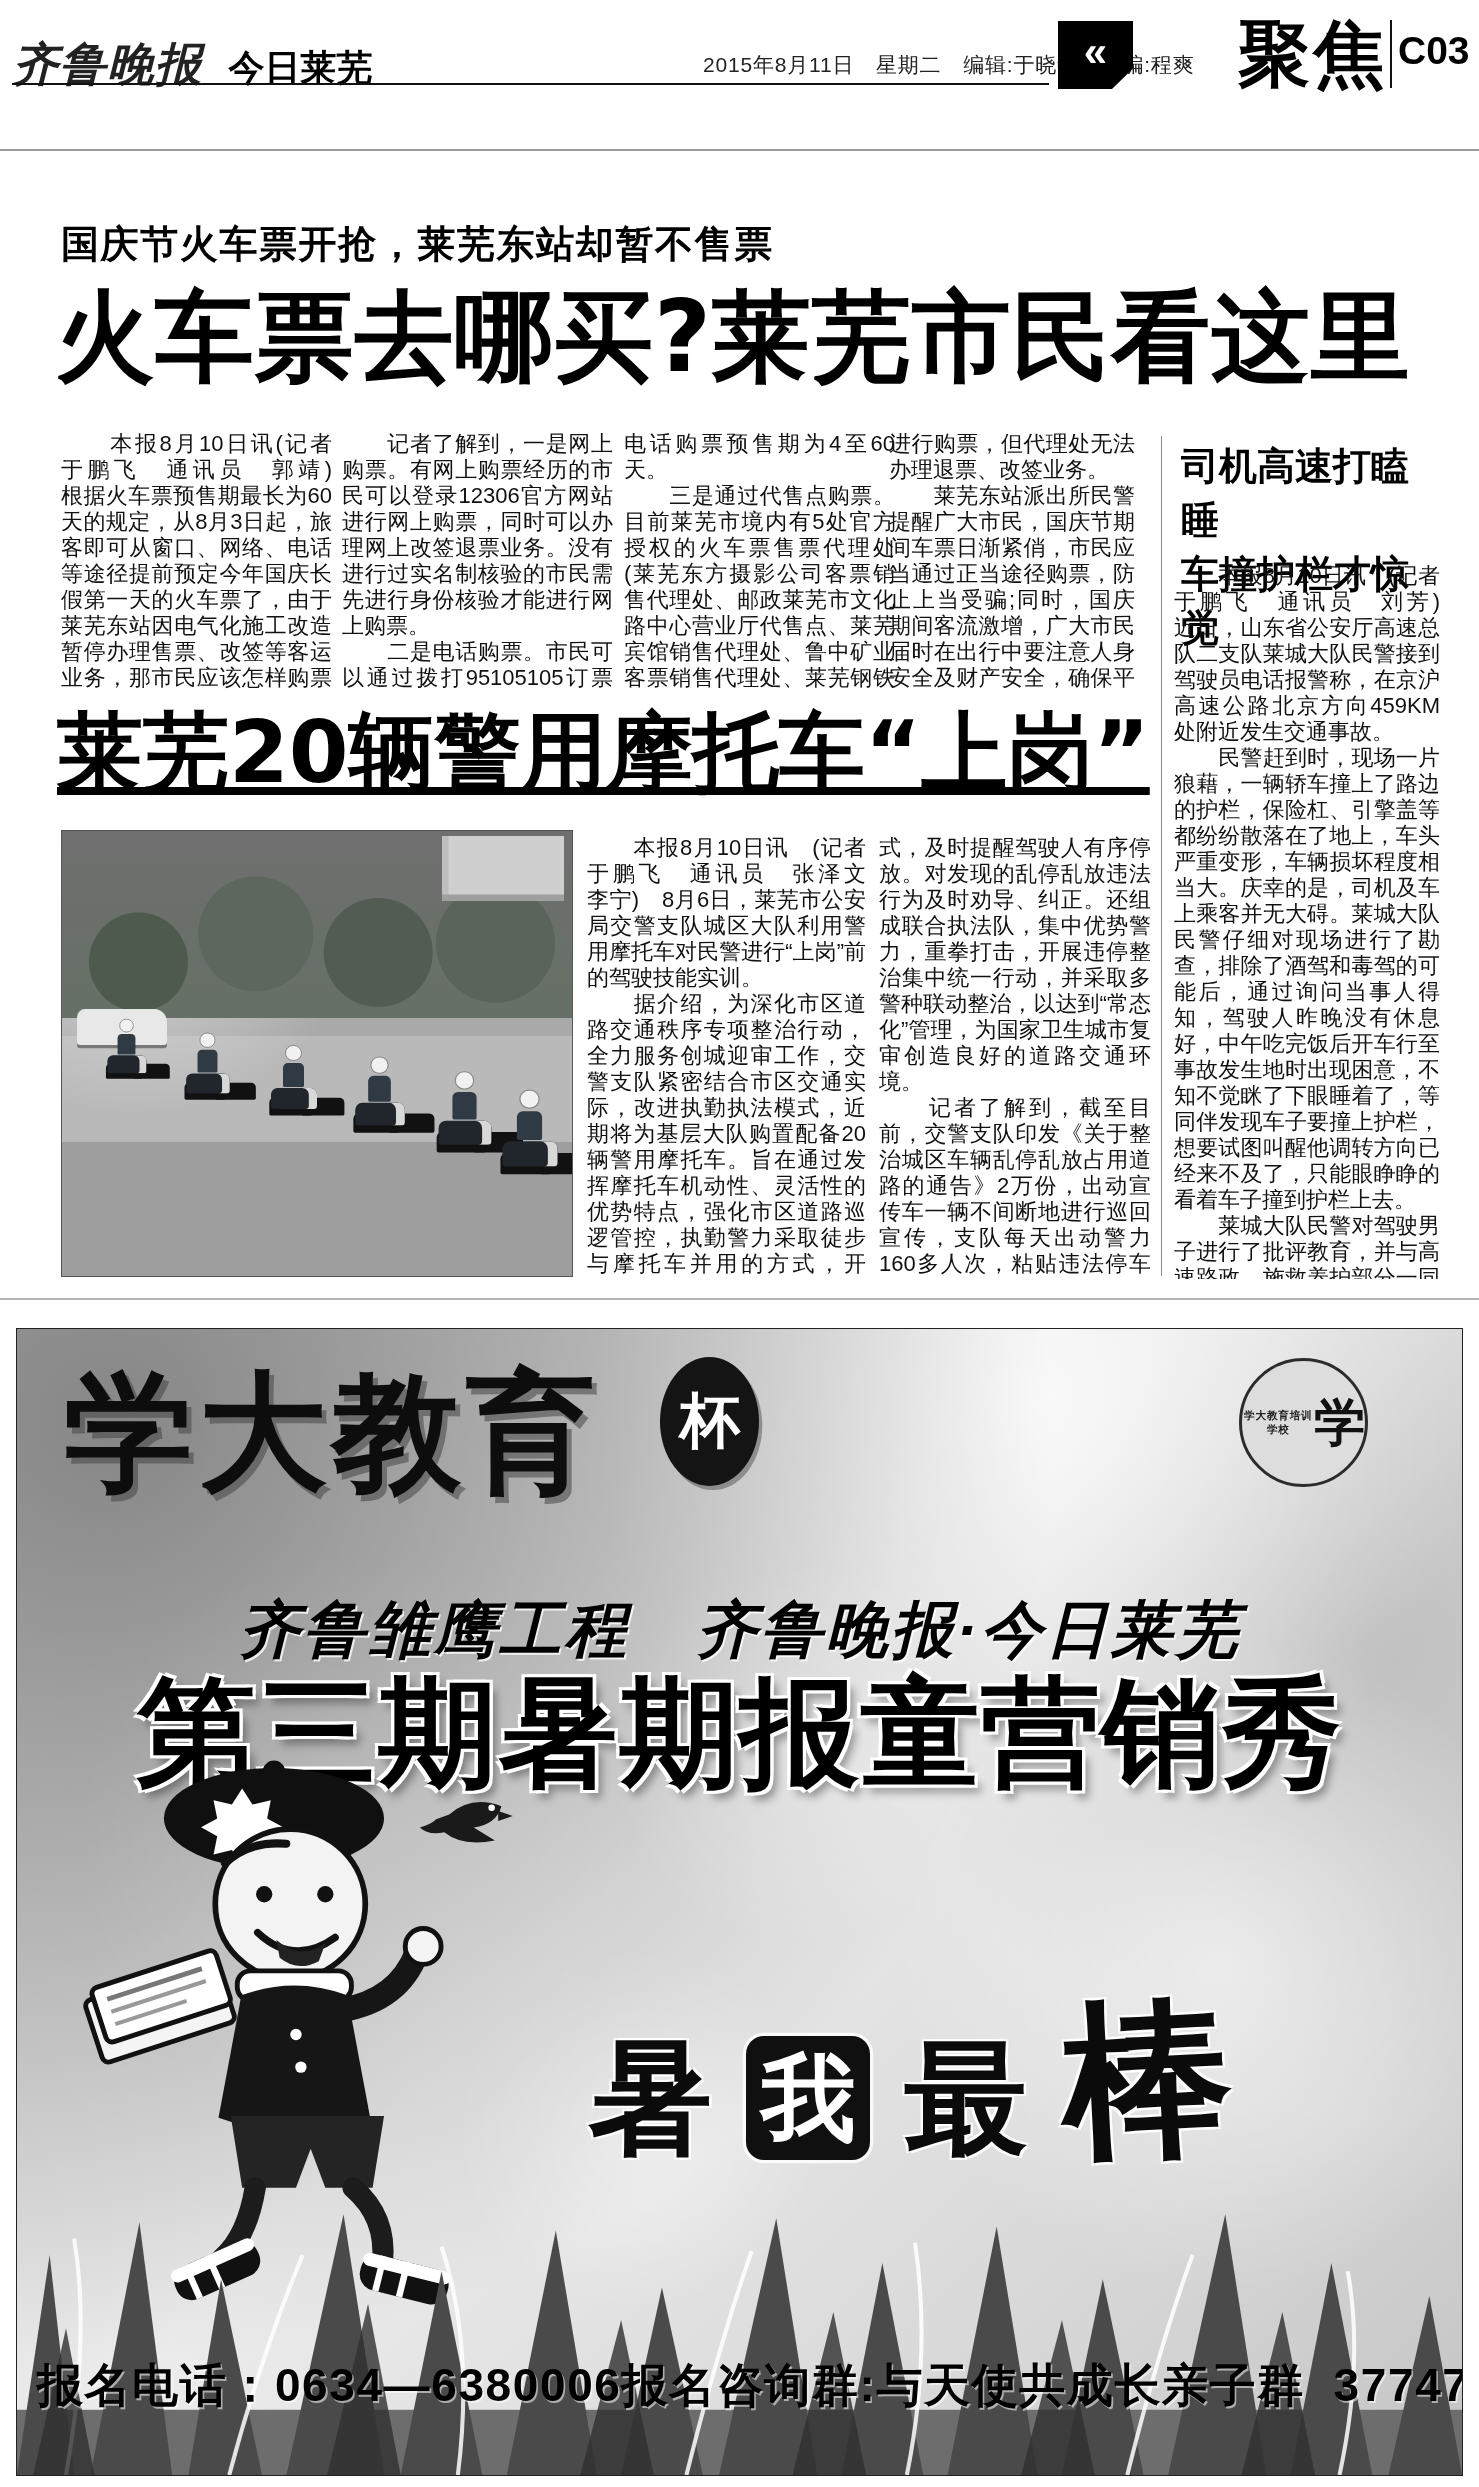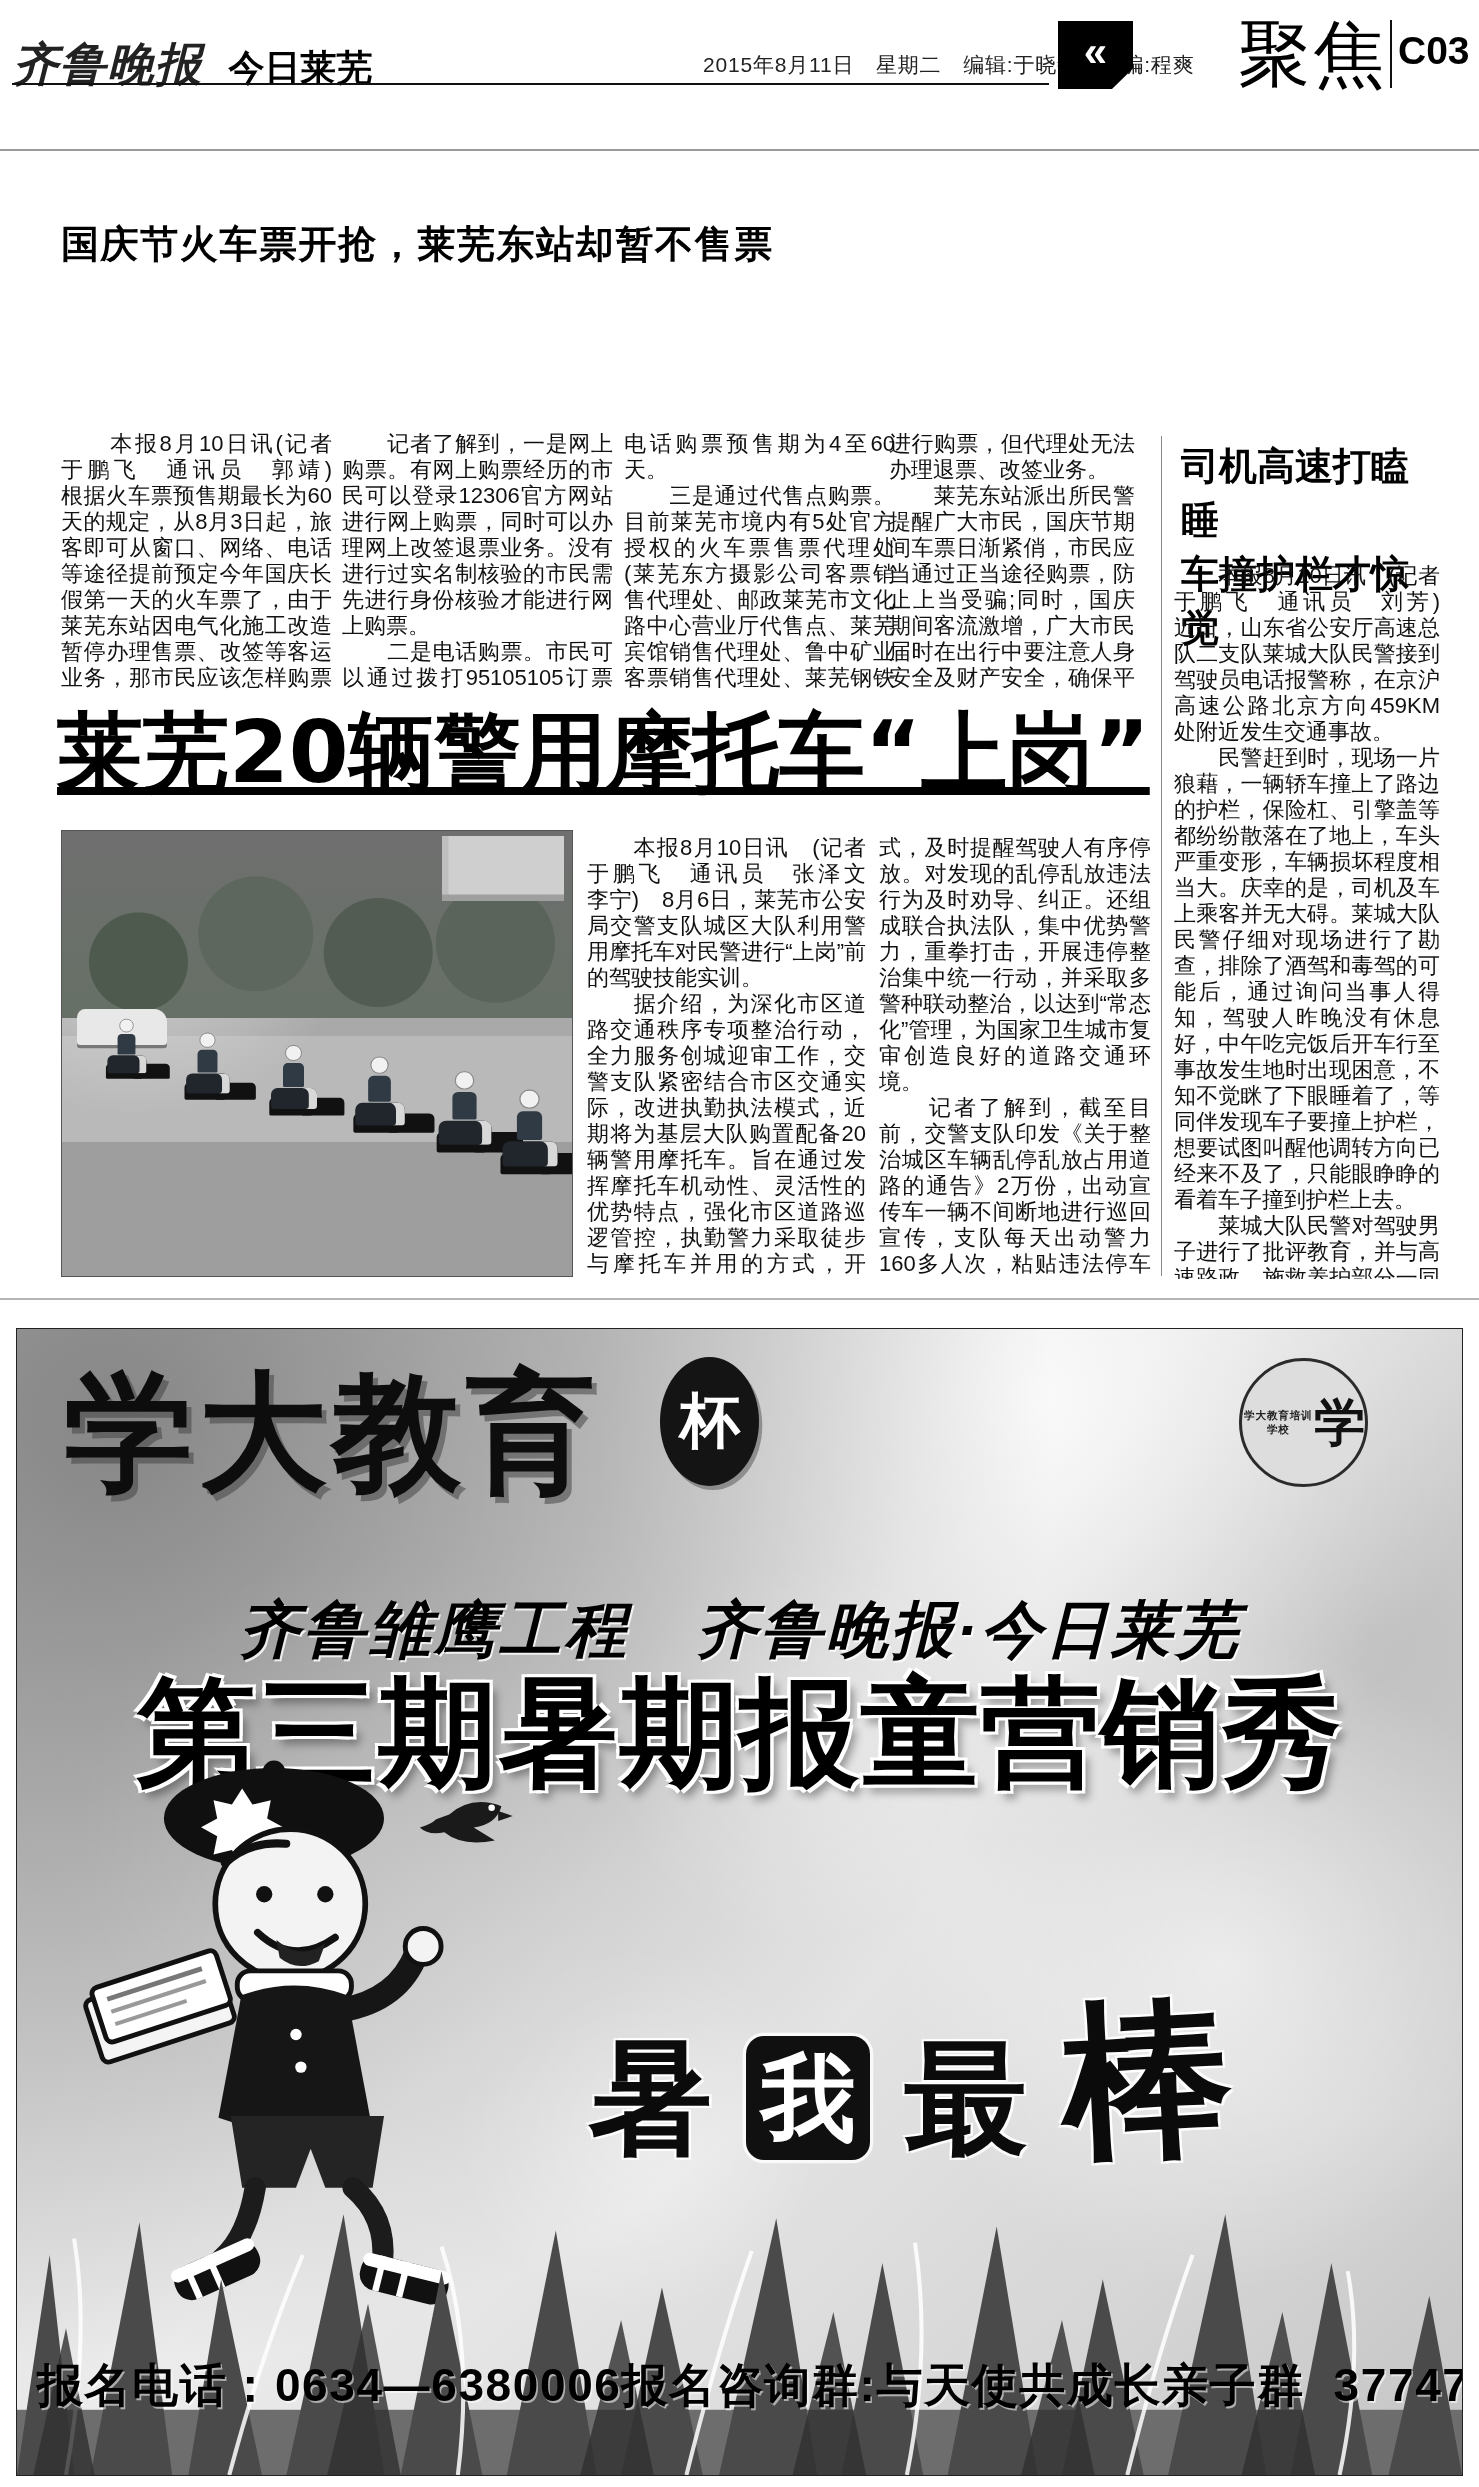--- a/index.html
+++ b/index.html
@@ -17,21 +17,21 @@
   }
   .mh-sub { font-size:36px; font-weight:900; color:#000; margin-left:26px; }
   .rule-thin { position:absolute; left:12.2px; top:83px; width:1037px; height:1.6px; background:#111; }
   .dateline { position:absolute; left:703px; top:51px; font-size:21px; color:#222; letter-spacing:0.8px; }
   .corner-badge {
     position:absolute; left:1058px; top:21px; width:75px; height:68px; background:#000;
     clip-path:polygon(0 0,100% 0,100% 70%,72% 100%,0 100%);
     display:flex; align-items:center; justify-content:center;
   }
   .corner-badge span { color:#fff; font-size:42px; font-weight:900; line-height:1; transform:translateY(-3.3px); }
-  .section-title { position:absolute; left:1238px; top:6.5px; font-size:72px; font-weight:400; letter-spacing:3.3px; color:#000; }
+  .section-title { position:absolute; left:1238px; top:6.5px; font-size:72px; font-weight:700; letter-spacing:3.3px; color:#000; }
   .sec-divider { position:absolute; left:1390px; top:19.6px; width:1.6px; height:68px; background:#111; }
   .page-no { position:absolute; left:1398px; top:29px; font-size:39px; font-weight:700; color:#000; }
   .rule-gray { position:absolute; left:0; top:149px; width:1479px; height:2.4px; background:#9a9a9a; }
   .rule-gray2 { position:absolute; left:0; top:1298px; width:1479px; height:2.4px; background:#b5b5b5; }
   
   .kicker { position:absolute; left:61px; top:219px; font-size:38px; font-weight:700; letter-spacing:1.6px; color:#000; }
   .headline1 {
     position:absolute; left:55px; top:272px; width:1423px; font-size:99px; font-weight:900;
     letter-spacing:0.8px; color:#000; font-family:"DejaVu Sans", sans-serif; white-space:nowrap;
   }
@@ -163,20 +163,21 @@
   <div class="rule-thin"></div>
   <div class="corner-badge">
     <span>«</span>
   </div>
   <div class="section-title">聚焦</div>
   <div class="sec-divider"></div>
   <div class="page-no">C03</div>
   <div class="rule-gray"></div>
 
   <div class="kicker">国庆节火车票开抢，莱芜东站却暂不售票</div>
+  <div class="headline1">火车票去哪买?莱芜市民看这里</div>
 
   <div class="col a1col" style="left:61px;  width:271px;">　　本报8月10日讯(记者　于鹏飞　通讯员　郭靖)　根据火车票预售期最长为60天的规定，从8月3日起，旅客即可从窗口、网络、电话等途径提前预定今年国庆长假第一天的火车票了，由于莱芜东站因电气化施工改造暂停办理售票、改签等客运业务，那市民应该怎样购票呢?</div>
   <div class="col a1col" style="left:342px; width:271px;">　　记者了解到，一是网上购票。有网上购票经历的市民可以登录12306官方网站进行网上购票，同时可以办理网上改签退票业务。没有进行过实名制核验的市民需先进行身份核验才能进行网上购票。
 　　二是电话购票。市民可以通过拨打95105105订票电话根据语音提示进行电话购票，</div>
   <div class="col a1col" style="left:624px; width:271px;">电话购票预售期为4至60天。
 　　三是通过代售点购票。目前莱芜市境内有5处官方授权的火车票售票代理处(莱芜东方摄影公司客票销售代理处、邮政莱芜市文化路中心营业厅代售点、莱芜宾馆销售代理处、鲁中矿业客票销售代理处、莱芜钢铁公司新兴大厦代理处)市民可以到附近代理处</div>
   <div class="col a1col" style="left:889px;width:246px;">进行购票，但代理处无法办理退票、改签业务。
 　　莱芜东站派出所民警提醒广大市民，国庆节期间车票日渐紧俏，市民应当通过正当途径购票，防止上当受骗;同时，国庆期间客流激增，广大市民届时在出行中要注意人身安全及财产安全，确保平安出行。</div>
 
   <div class="main-side-divider"></div>

